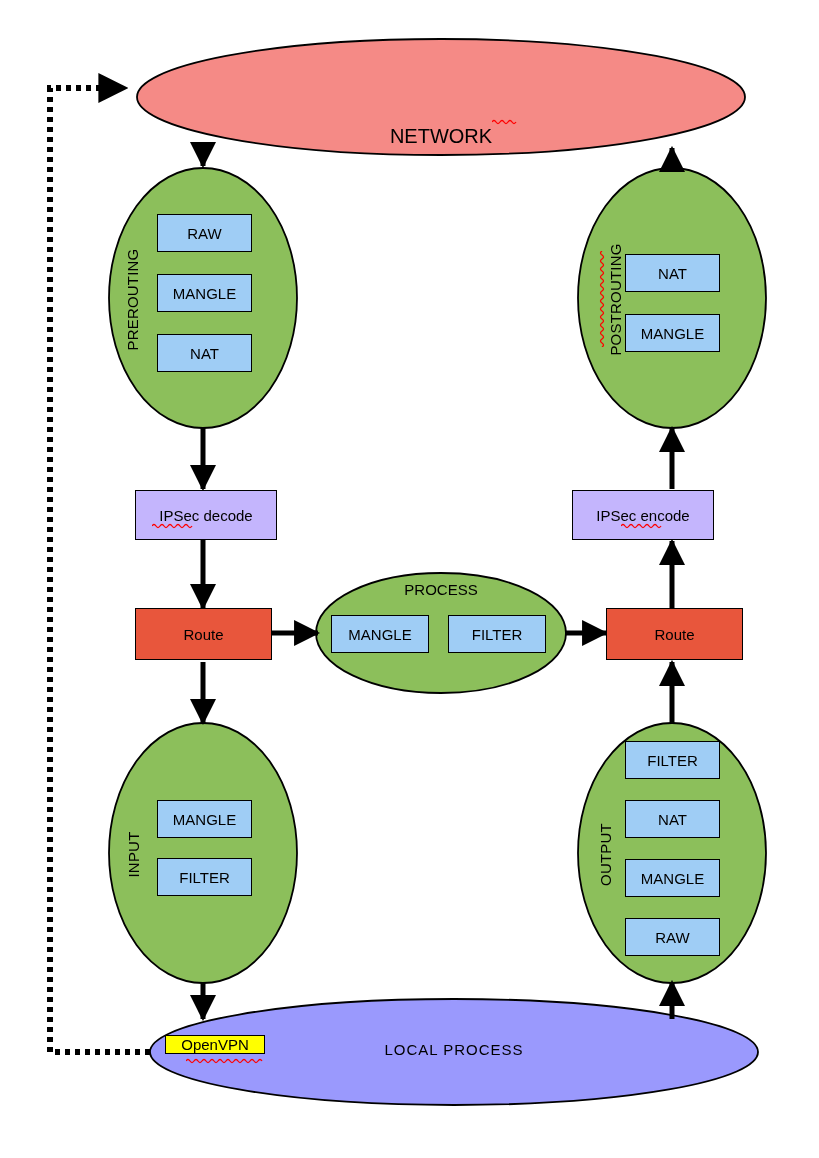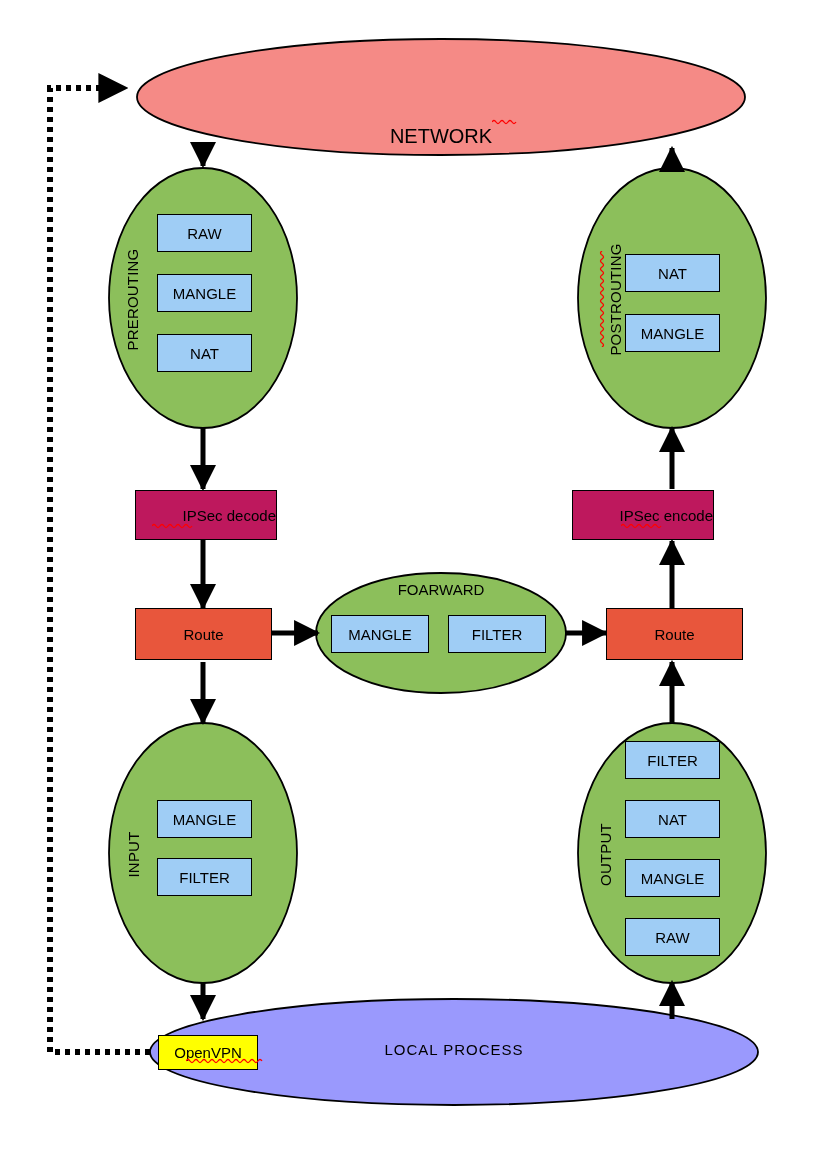--- a/index.html
+++ b/index.html
@@ -48,26 +48,26 @@
     box-sizing: border-box;
     display: flex;
     align-items: center;
     justify-content: center;
     font-size: 15px;
     color: #000000;
     white-space: nowrap;
   }
   .ipsec-box {
     position: absolute;
-    background: #be185d;
-    border: 1.6px solid #000000;
-    box-sizing: border-box;
-    display: flex;
-    align-items: center;
-    justify-content: flex-end;
+    background: #c4b5fd;
+    border: 1.6px solid #000000;
+    box-sizing: border-box;
+    display: flex;
+    align-items: center;
+    justify-content: center;
     font-size: 15px;
     color: #000000;
     white-space: nowrap;
   }
   .route-box {
     position: absolute;
     background: #E8563C;
     border: 1.6px solid #000000;
     box-sizing: border-box;
     display: flex;
@@ -190,35 +190,35 @@
     <path d="M0 3 Q 2 0 4 3 T 8 3 T 12 3 T 16 3 T 20 3 T 24 3 T 28 3 T 32 3 T 36 3 T 40 3" fill="none" stroke="#FF0000" stroke-width="1.3"></path>
   </svg>
 
   <div class="route-box" style="left:135px; top:608px; width:137px; height:52px;">
     <span>Route</span>
   </div>
   <div class="route-box" style="left:606px; top:608px; width:137px; height:52px;">
     <span>Route</span>
   </div>
 
-  <div class="node-label" style="left:341px; top:581px; width:200px; font-size:15px;">FOARWARD</div>
+  <div class="node-label" style="left:341px; top:581px; width:200px; font-size:15px;">PROCESS</div>
   <div class="tbl" style="left:331px; top:615px; width:98px; height:38px;">MANGLE</div>
   <div class="tbl" style="left:448px; top:615px; width:98px; height:38px;">FILTER</div>
 
   <div class="chain-label" style="left:88px; top:846px; width:90px; text-align:center; transform: rotate(-90deg);">INPUT</div>
   <div class="tbl" style="left:157px; top:800px; width:95px; height:38px;">MANGLE</div>
   <div class="tbl" style="left:157px; top:858px; width:95px; height:38px;">FILTER</div>
 
   <div class="chain-label" style="left:552px; top:846px; width:106px; text-align:center; transform: rotate(-90deg);">OUTPUT</div>
   <div class="tbl" style="left:625px; top:741px; width:95px; height:38px;">FILTER</div>
   <div class="tbl" style="left:625px; top:800px; width:95px; height:38px;">NAT</div>
   <div class="tbl" style="left:625px; top:859px; width:95px; height:38px;">MANGLE</div>
   <div class="tbl" style="left:625px; top:918px; width:95px; height:38px;">RAW</div>
 
   <div class="node-label lp-text" style="left:354px; top:1041px; width:200px; font-size:15px;">LOCAL PROCESS</div>
-  <div class="openvpn-box" style="left:158px; top:1035px; width:100px; height:35px;">
+  <div class="openvpn-box" style="left:165px; top:1035px; width:100px; height:19px;">
     <span>OpenVPN</span>
   </div>
   <svg class="spell-wave" style="left:186px; top:1058px;" width="78" height="6">
     <path d="M0 3 Q 2 0 4 3 T 8 3 T 12 3 T 16 3 T 20 3 T 24 3 T 28 3 T 32 3 T 36 3 T 40 3 T 44 3 T 48 3 T 52 3 T 56 3 T 60 3 T 64 3 T 68 3 T 72 3 T 76 3" fill="none" stroke="#FF0000" stroke-width="1.3"></path>
   </svg>
 
 </div>
 
 </body></html>

